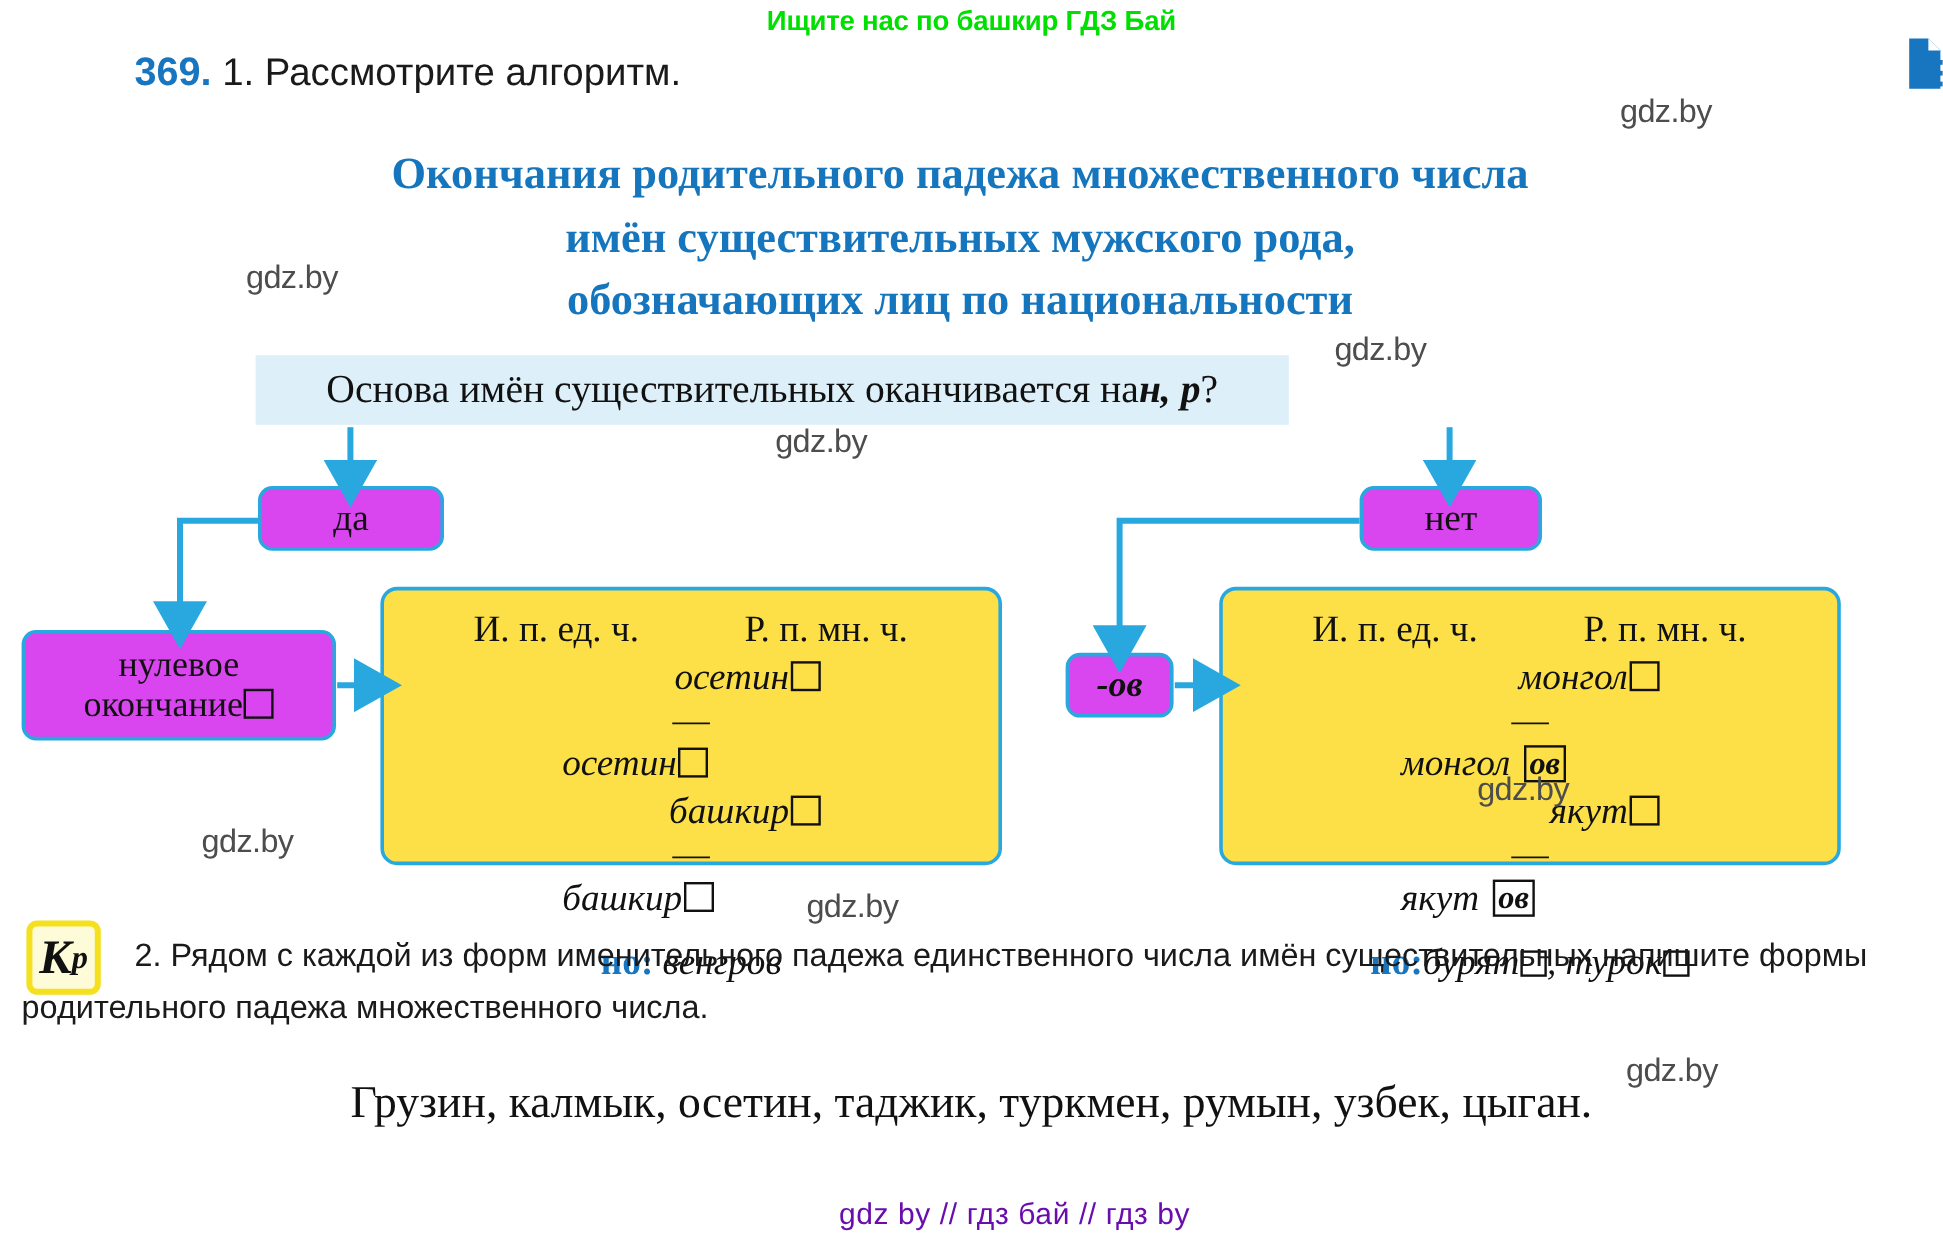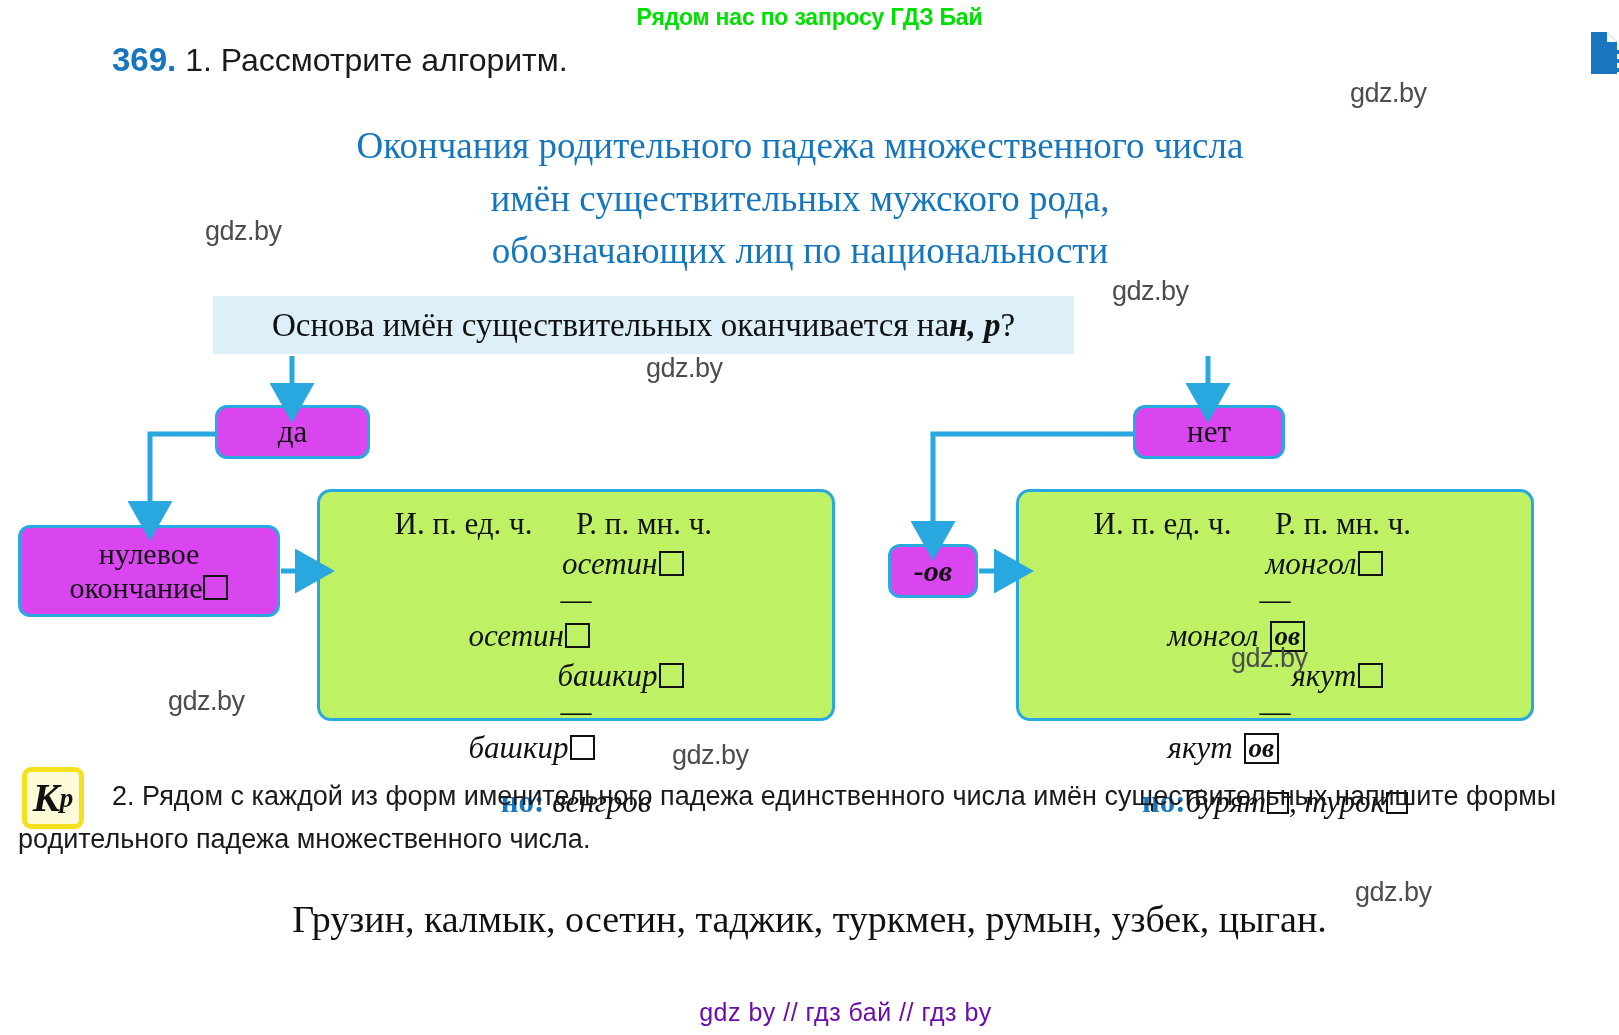--- a/index.html
+++ b/index.html
@@ -80,21 +80,21 @@
 
   
   .algo-title {
     position: absolute;
     left: 150px;
     top: 120px;
     width: 1300px;
     text-align: center;
     color: #1676bd;
     font-family: "Liberation Serif", serif;
-    font-weight: normal;
+    font-weight: bold;
     font-size: 37px;
     line-height: 1.42;
   }
   .algo-title div { white-space: nowrap; }
 
   
   .q-box {
     position: absolute;
     left: 213px;
     top: 296px;
@@ -127,38 +127,38 @@
   .node-net  { left: 1133px; top: 405px; width: 152px; height: 54px; font-size: 31px; }
   .node-zero { left: 18px;   top: 525px; width: 262px; height: 92px;
                font-size: 30px; flex-direction: column; line-height: 1.12; }
   .node-ov   { left: 888px;  top: 544px; width: 90px;  height: 54px;
                font-size: 30px; font-weight: bold; font-style: italic; }
 
   .table-box {
     position: absolute;
     border: 3px solid #29a8e0;
     border-radius: 14px;
-    background: #bef264;
+    background: #fde047;
     box-sizing: border-box;
     font-family: "Liberation Serif", serif;
     color: #111;
   }
   .table-left  { left: 317px;  top: 489px; width: 518px; height: 232px; }
   .table-right { left: 1016px; top: 489px; width: 518px; height: 232px; }
 
   .tb-head {
     display: flex;
     justify-content: center;
     font-size: 31px;
     padding-top: 14px;
     white-space: nowrap;
   }
   .tb-head span { display: inline-block; }
   .tb-head .c1 { width: 225px; text-align: center; }
-  .tb-head .c2 { width: 225px; }
+  .tb-head .c2 { width: 225px; text-align: center; }
 
   .tb-row {
     display: flex;
     justify-content: center;
     align-items: center;
     font-size: 31px;
     font-style: italic;
     margin-top: 4px;
     white-space: nowrap;
     flex-direction: column;
@@ -254,21 +254,21 @@
     width: 1619px;
     text-align: center;
     font-family: "Liberation Serif", serif;
     font-size: 38px;
     color: #111;
   }
 </style>
 </head>
 <body>
 
-<div class="top-banner">Рядом нас по запросу ГДЗ Бай</div>
+<div class="top-banner">Ищите нас по башкир ГДЗ Бай</div>
 
 <div class="corner-icon">
   <svg viewBox="0 0 30 46" width="30" height="46" aria-hidden="true">
     <path d="M2 2 h16 l10 10 v32 h-26 z" fill="#1876c0"></path>
     <path d="M18 2 v10 h10 z" fill="#ffffff"></path>
     <rect x="14" y="20" width="22" height="4" fill="#1876c0"></rect>
     <rect x="14" y="29" width="22" height="4" fill="#1876c0"></rect>
     <rect x="14" y="38" width="22" height="4" fill="#1876c0"></rect>
   </svg>
 </div>

